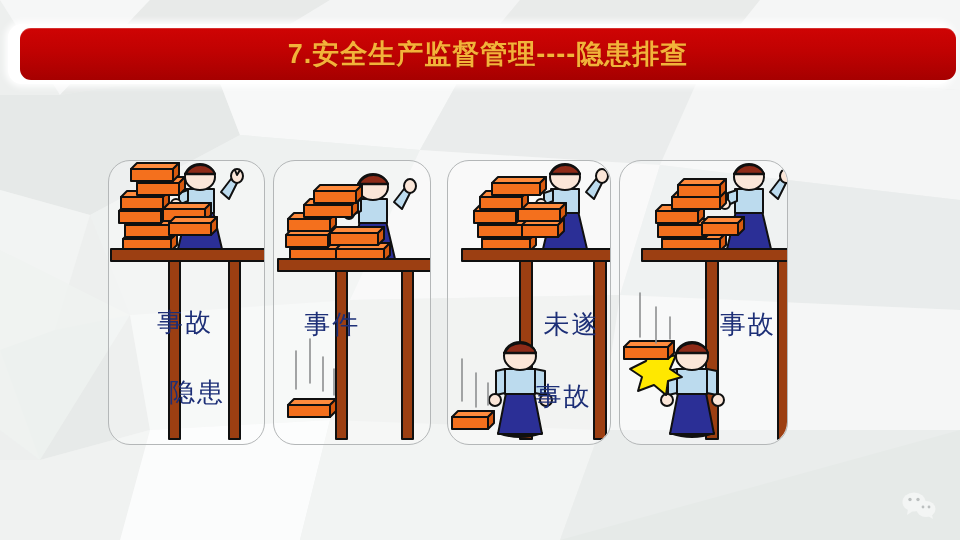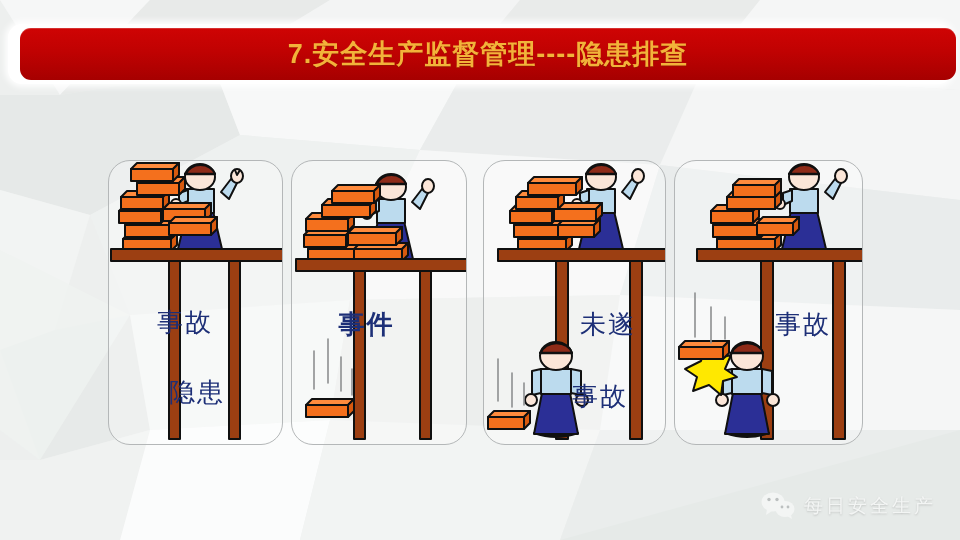--- a/index.html
+++ b/index.html
@@ -32,21 +32,21 @@
     color:#f2b33a;
     font-size:27px;
     font-weight:bold;
     letter-spacing:1px;
     white-space:nowrap;
     text-shadow:0 1px 0 rgba(120,40,0,.45);
   }
 
   
   .panels{
-    position:absolute; left:0; top:160px; width:863px; height:285px;
+    position:absolute; left:0; top:160px; width:788px; height:285px;
     z-index:4;
     display:flex;
     align-items:center;
   }
   .panel{
     position:relative;
     height:285px;
     border:1.5px solid #b4b7b8;
     border-radius:22px;
     background:rgba(255,255,255,.30);
@@ -263,21 +263,21 @@
         </g>
 
         <g stroke="#8d8f90" stroke-width="1.6" stroke-linecap="round">
           <line x1="22" y1="190" x2="22" y2="228"></line>
           <line x1="36" y1="178" x2="36" y2="222"></line>
           <line x1="49" y1="196" x2="49" y2="230"></line>
           <line x1="60" y1="208" x2="60" y2="234"></line>
         </g>
       </svg>
     </div>
-    <div class="cap" style="left:46px; top:150px;font-weight:bold;">事件</div>
+    <div class="cap" style="left:30px; top:150px;">事件</div>
   </div>
 
   <div class="panel p3">
     <div class="scene">
       <svg width="190" height="285" viewBox="0 0 190 285">
         <g stroke="#101010" stroke-width="2" stroke-linejoin="round">
           <rect x="72" y="95" width="12" height="183" fill="#9c3f12"></rect>
           <rect x="146" y="95" width="12" height="183" fill="#9c3f12"></rect>
           <g>
             <path d="M96 88 q21 -12 42 0 q-21 7 -42 0z" fill="#111111"></path>
@@ -454,14 +454,13 @@
       <ellipse cx="24" cy="17" rx="9.5" ry="8"></ellipse>
       <polygon points="30,23 31,27 26,24"></polygon>
     </g>
     <g fill="#9b9fa0">
       <circle cx="8" cy="7.5" r="1.7"></circle>
       <circle cx="16" cy="7.5" r="1.7"></circle>
       <circle cx="21" cy="15" r="1.4"></circle>
       <circle cx="27" cy="15" r="1.4"></circle>
     </g>
   </svg>
-  <span class="wm-text">每日安全生产</span>
 </div>
 
 </body></html>

